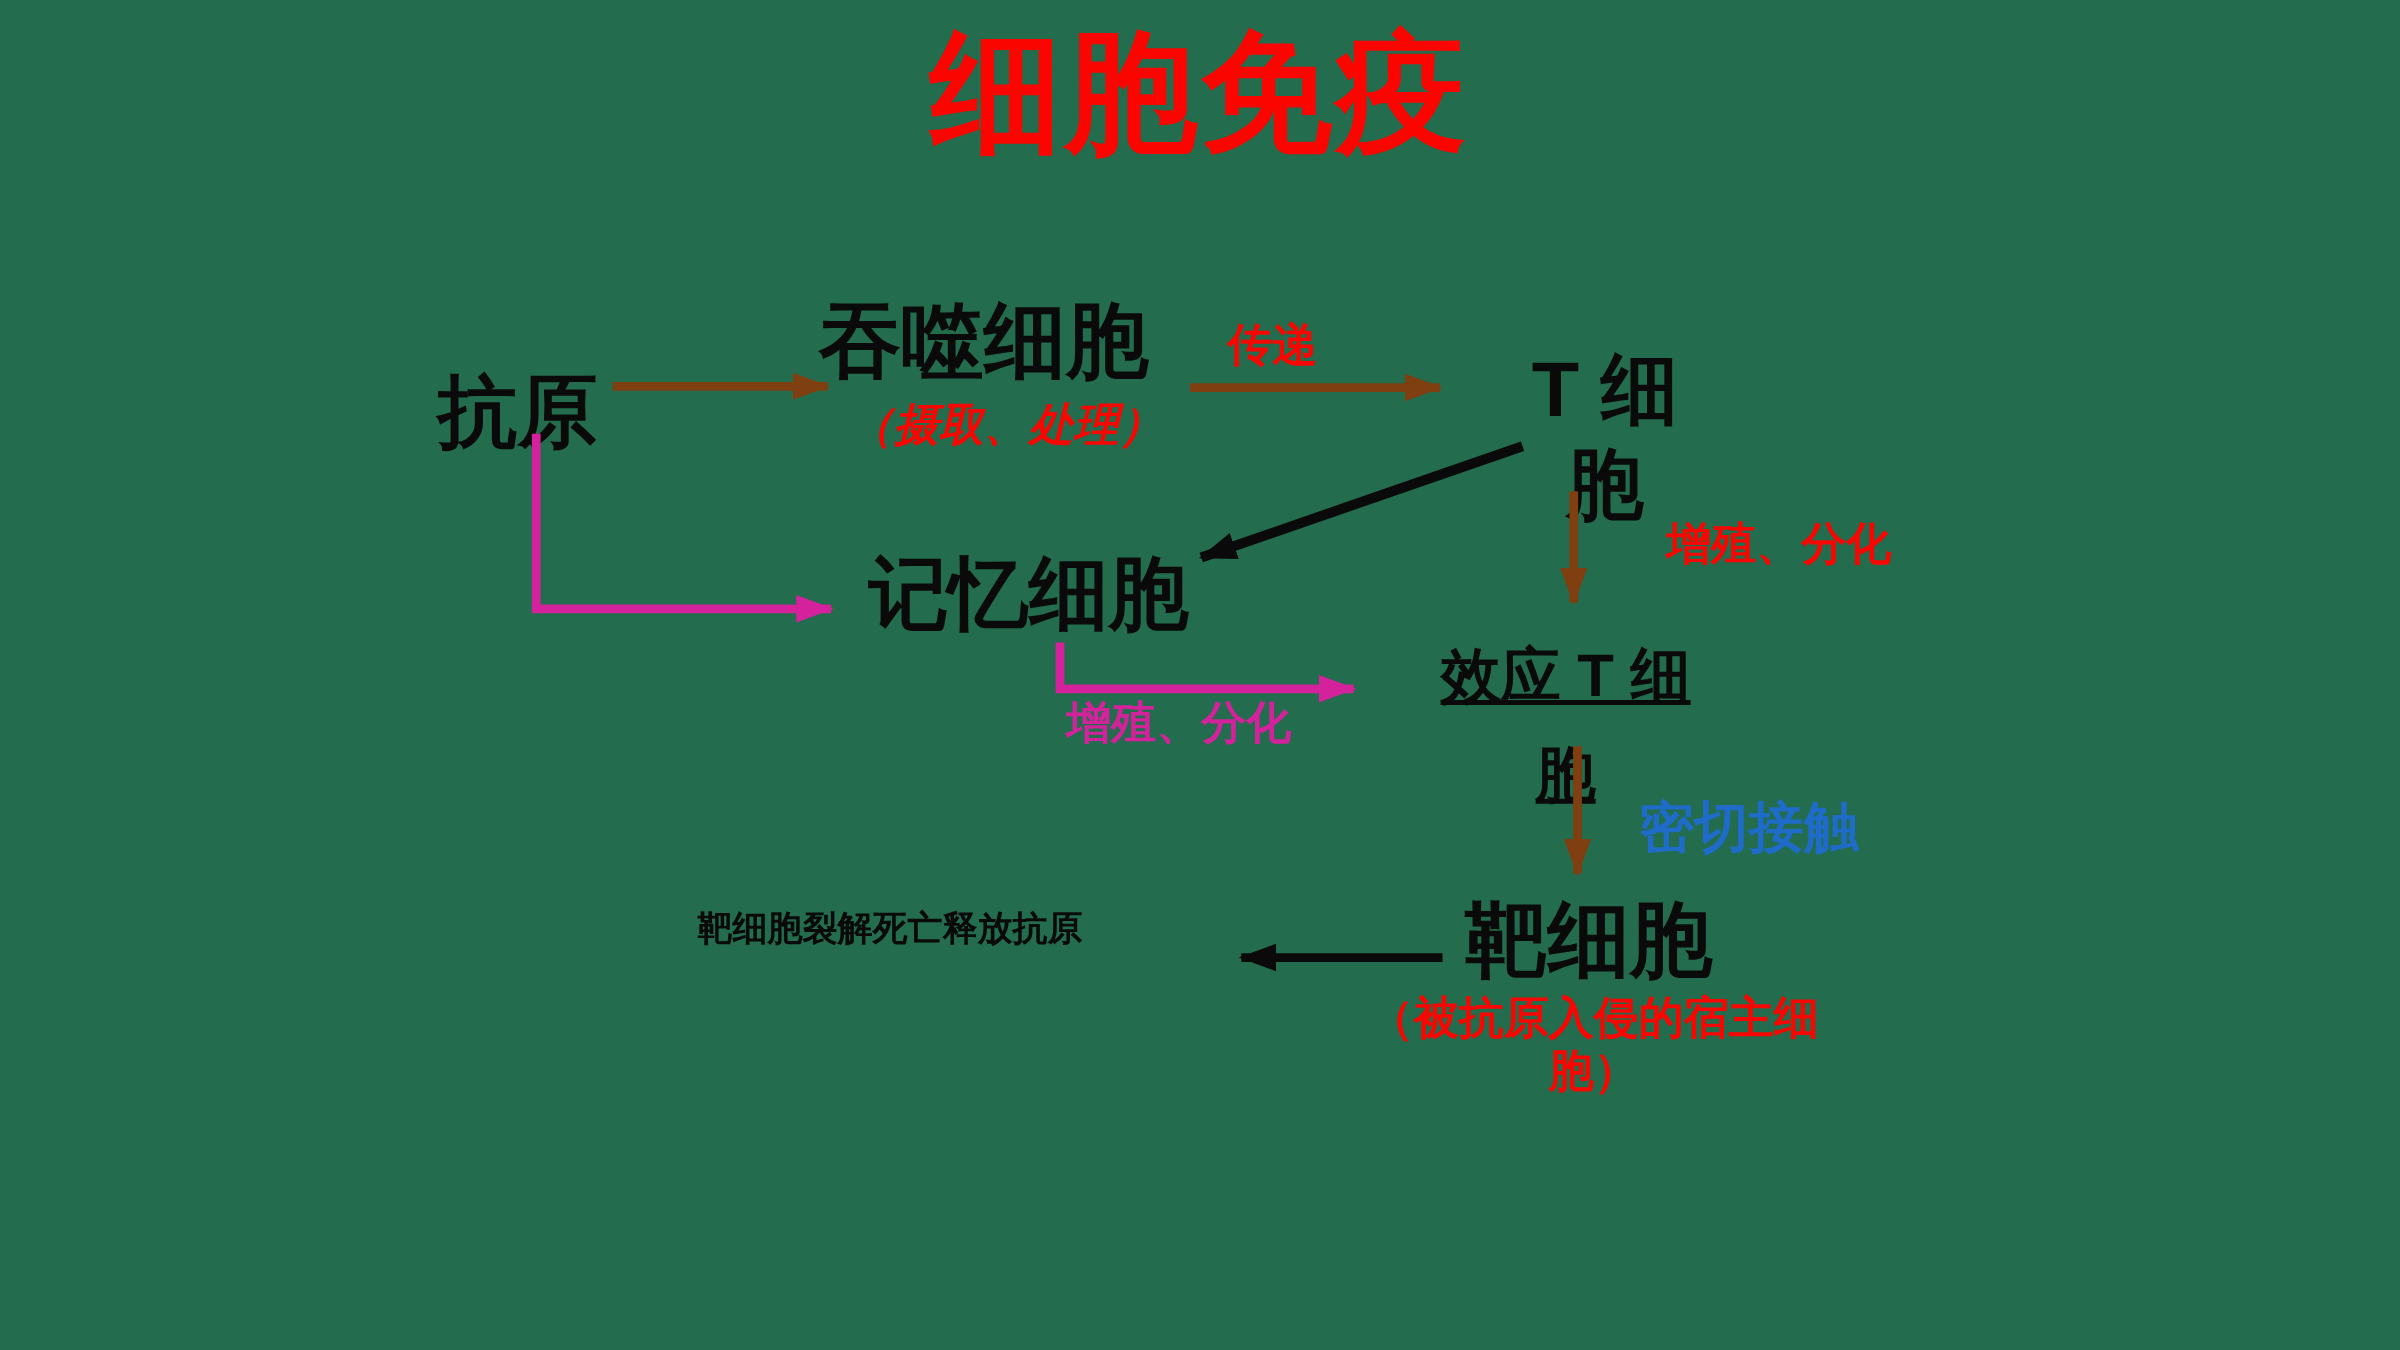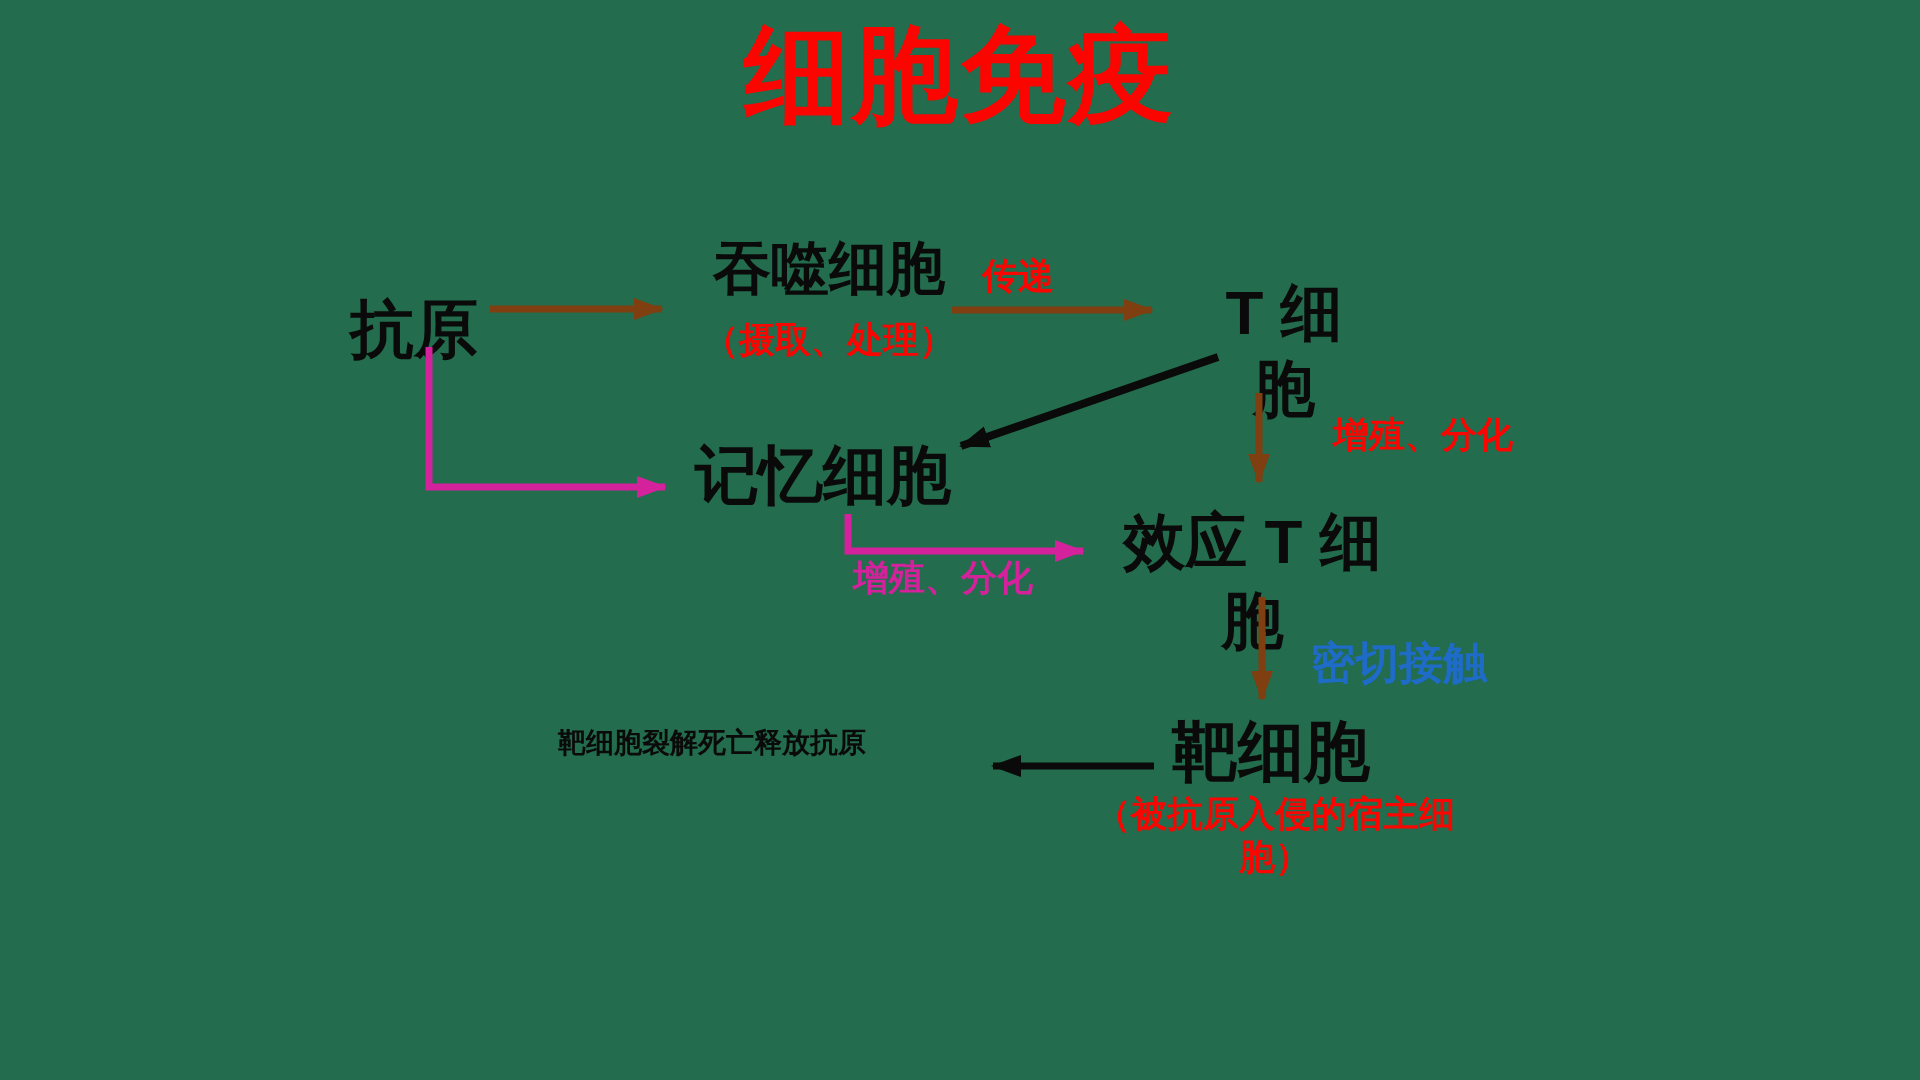--- a/index.html
+++ b/index.html
@@ -21,26 +21,26 @@
   .txt{position:absolute;font-weight:bold;white-space:nowrap;}
   .title{
     left:0;top:14px;width:1920px;
     text-align:center;
     font-size:106px;line-height:1.15;
     color:var(--red);
     letter-spacing:2px;
   }
   .node{color:var(--black);}
   .antigen{left:350px;top:255px;font-size:64px;line-height:1.2;margin-top:36px;}
-  .phagocyte{left:655px;top:233px;width:290px;text-align:right;font-size:58px;line-height:1.2;}
-  .phagocyte-note{left:655px;top:318px;width:300px;text-align:right;font-size:36px;line-height:1.2;color:var(--red);}
+  .phagocyte{left:655px;top:233px;width:290px;text-align:left;font-size:66px;line-height:1.2;}
+  .phagocyte-note{left:655px;top:318px;width:300px;text-align:center;font-size:36px;line-height:1.2;color:var(--red);font-style:italic;}
   .transfer{left:982px;top:231px;font-size:36px;line-height:1.2;color:var(--red);margin-top:23px;}
   .tcell{left:1172px;top:275px;width:224px;text-align:center;font-size:62px;line-height:76px;}
   .memory{left:695px;top:437px;font-size:64px;line-height:1.2;}
-  .effector{left:1090px;top:502px;width:325px;text-align:center;font-size:62px;line-height:79px;}
+  .effector{left:1090px;top:502px;width:325px;text-align:center;font-size:48px;line-height:79px;text-decoration:underline;}
   .prolif-red{left:1333px;top:413px;font-size:36px;line-height:1.2;color:var(--red);}
   .prolif-magenta{left:853px;top:556px;font-size:36px;line-height:1.2;color:var(--magenta);}
   .close-contact{left:1311px;top:637px;font-size:44px;line-height:1.2;color:var(--blue);}
   .target{left:1168px;top:712px;width:206px;text-align:center;font-size:66px;line-height:1.2;}
   .target-note{left:1070px;top:792px;width:410px;text-align:center;font-size:36px;line-height:43px;color:var(--red);white-space:normal;}
   .lysis{left:558px;top:726px;font-size:28px;line-height:1.2;}
   svg.arrows{
     position:absolute;left:0;top:0;width:1920px;height:1080px;
     z-index:5;pointer-events:none;
   }

